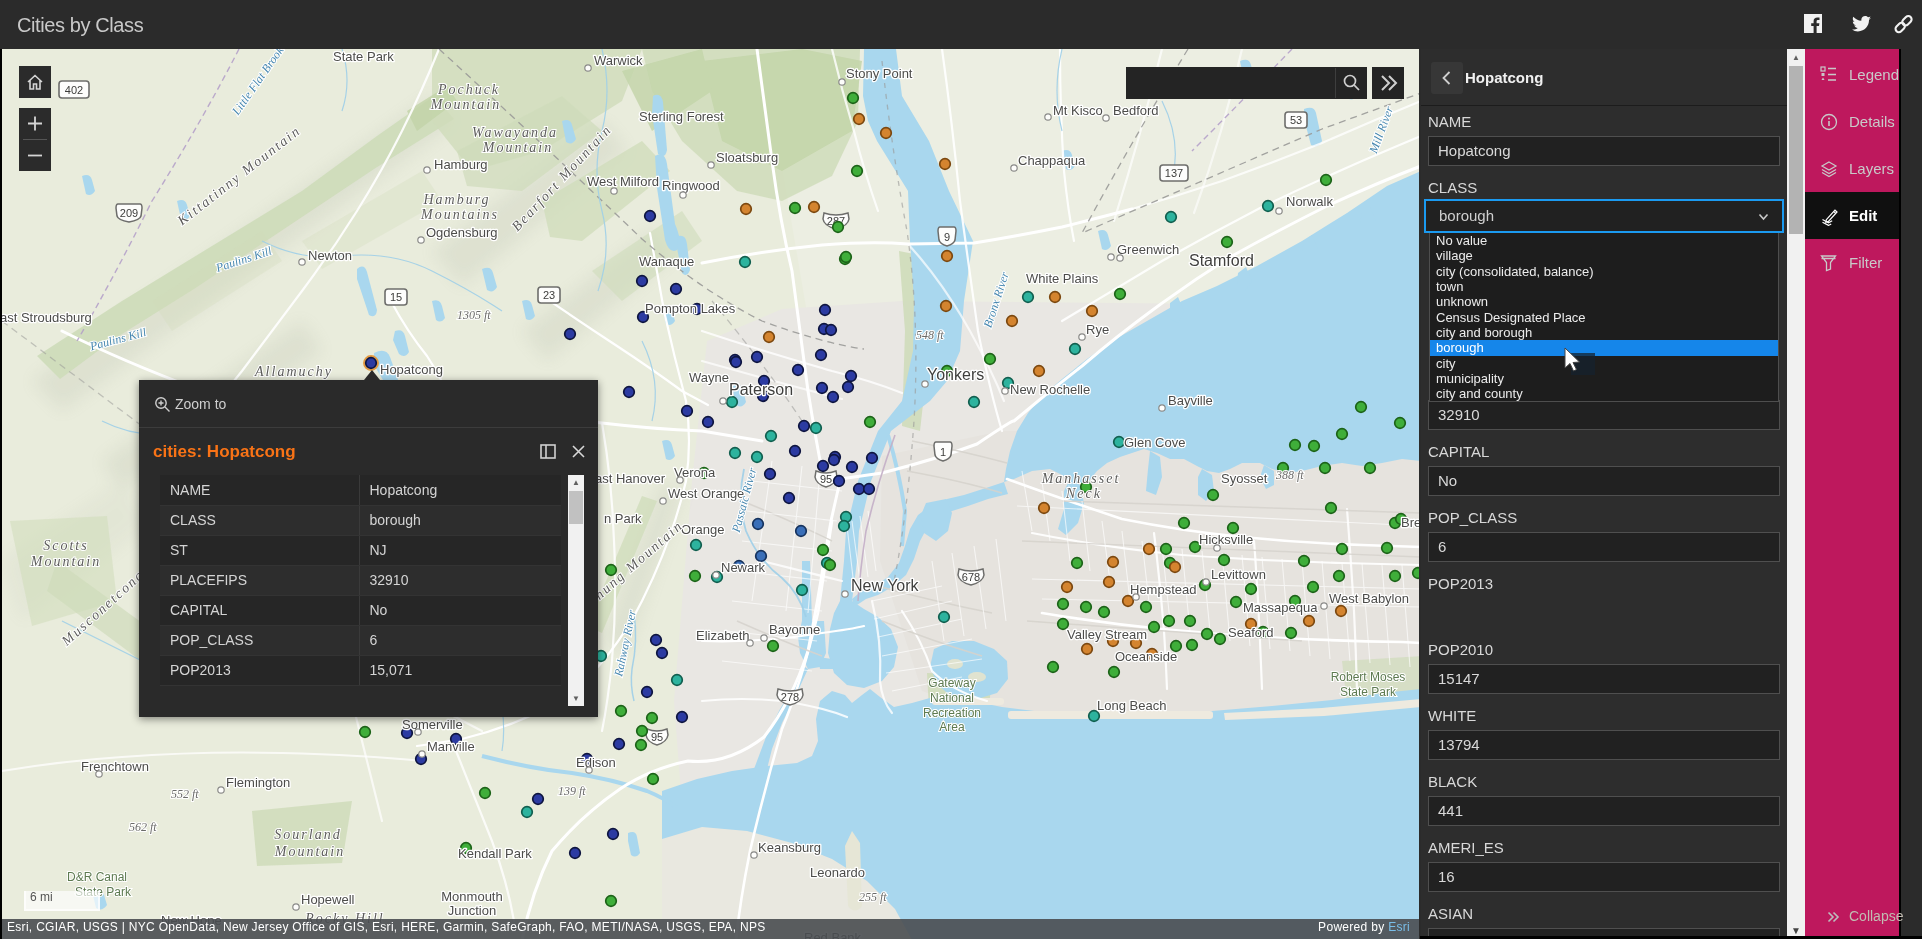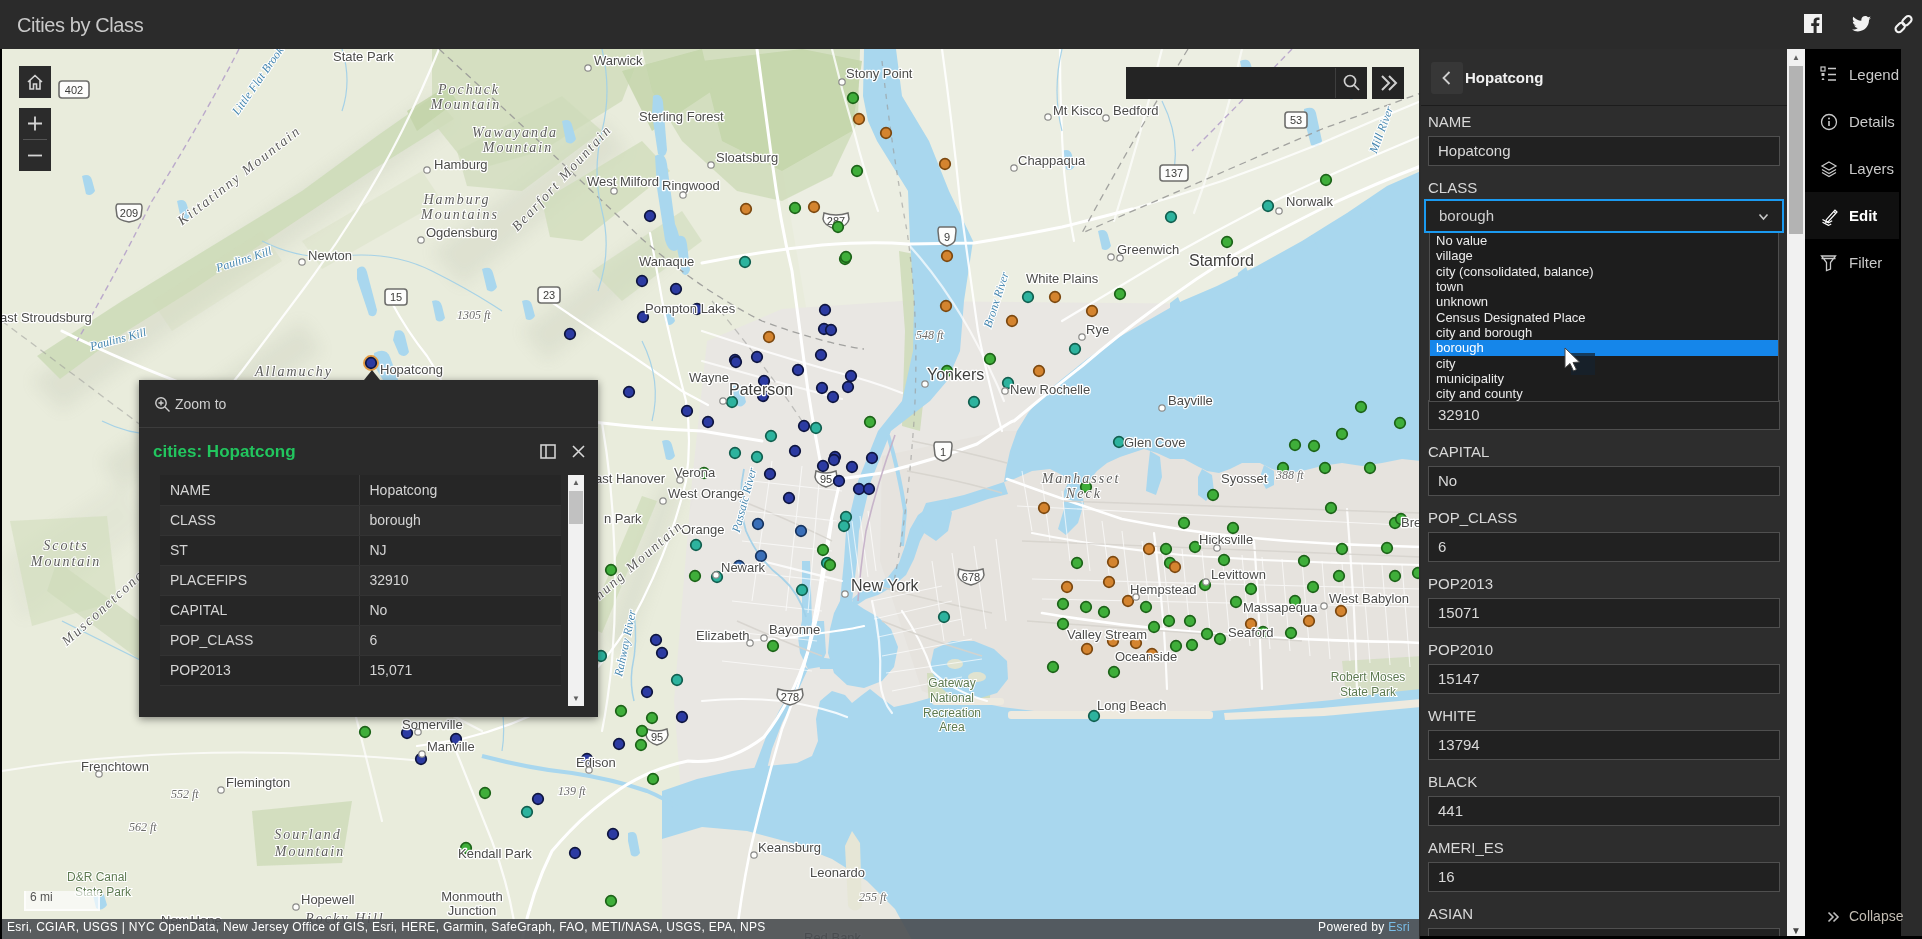--- a/index.html
+++ b/index.html
@@ -17,21 +17,21 @@
 #expand{left:1370px;top:18px;width:32px;height:32px;background:#242424;}
 #scalebar{position:absolute;left:22px;top:842px;width:76px;height:20px;background:rgba(255,255,255,0.65);border:2px solid rgba(255,255,255,0.65);border-top:none;font-size:12px;color:#555;line-height:13px;padding-left:4px}
 #attrib{position:absolute;left:0;top:870px;width:1419px;height:20px;background:rgba(73,77,80,0.9);color:#fff;font-size:12px;line-height:16px;padding-left:5px;white-space:nowrap;letter-spacing:0.3px}
 #attrib .pb{position:absolute;right:11px;top:0}
 #attrib .esri{color:#79bde8}
 
 #popup{position:absolute;left:137px;top:331px;width:459px;height:337px;background:#2a2a2a;box-shadow:0 2px 8px rgba(0,0,0,0.45);color:#dcdcdc;}
 #popup .arrow{position:absolute;left:225px;top:-10px;width:0;height:0;border-left:8px solid transparent;border-right:8px solid transparent;border-bottom:10px solid #2a2a2a;}
 #popup .zoomrow{position:absolute;left:0;top:0;width:100%;height:48px;border-bottom:1px solid #3c3c3c;}
 #popup .zoomrow span{position:absolute;left:36px;top:16px;font-size:14px;color:#cfcfcf}
-#popup .title{position:absolute;left:14px;top:62px;font-size:17px;font-weight:bold;color:#22c55e}
+#popup .title{position:absolute;left:14px;top:62px;font-size:17px;font-weight:bold;color:#f97316}
 #popup table{position:absolute;left:21px;top:95px;width:401px;border-collapse:collapse;font-size:14px;color:#d4d4d4}
 #popup td{height:30px;padding:0 0 0 10px;vertical-align:middle;border-bottom:1px solid #333}
 #popup tr:nth-child(odd) td{background:#262626}
 #popup tr:nth-child(even) td{background:#2d2d2d}
 #popup td:first-child{width:199px;border-right:1px solid #3a3a3a}
 #popup .tsb{position:absolute;left:429px;top:95px;width:16px;height:231px;background:#f1f1f1}
 #popup .tsb .th{position:absolute;left:1px;top:16px;width:14px;height:33px;background:#c1c1c1}
 .sbarrow{position:absolute;left:0;width:16px;height:15px;color:#606060;font-size:8px;text-align:center;line-height:15px}
 
 #panel{position:absolute;left:1421px;top:49px;width:366px;height:890px;background:#2d2d2d;}
@@ -42,21 +42,21 @@
 .finp{position:absolute;left:7px;width:352px;height:30px;background:#212121;border:1px solid #4f4f4f;font-size:15px;color:#d9d9d9;line-height:28px;padding-left:9px}
 #sel{position:absolute;left:3px;top:150px;width:360px;height:34px;background:#212121;border:2px solid #1b9af0;font-size:15px;color:#cfcfcf;line-height:30px;padding-left:13px}
 #sel .chev{position:absolute;right:13px;top:12px;width:11px;height:8px;line-height:0}#sel .chev svg{display:block}
 #dd{position:absolute;left:8px;top:184px;width:350px;height:169px;background:#1d1d1d;border:1px solid #4e4e4e;border-top:none;font-size:13px;color:#ececec;z-index:5}
 #dd .it{height:15.35px;line-height:15.6px;padding-left:6px;white-space:nowrap}
 #dd .hl{background:#1586ea;color:#fff}
 
 #psb{position:absolute;left:1787px;top:49px;width:18px;height:890px;background:#f1f1f1}
 #psb .th{position:absolute;left:2px;top:17px;width:14px;height:168px;background:#b3b3b3}
 
-#toolbar{position:absolute;left:1805px;top:49px;width:96px;height:890px;background:#000000;border-right:2px solid #000}
+#toolbar{position:absolute;left:1805px;top:49px;width:96px;height:890px;background:#be185d;border-right:2px solid #000}
 .trow{position:absolute;left:0;width:100%;height:47px;}
 .trow .lbl{position:absolute;left:44px;top:15px;font-size:15px;color:#c9c9c9}
 .trow.active{background:#101010}
 .trow.active .lbl{color:#fff;font-weight:bold}
 .trow svg{position:absolute;left:15px;top:15px}
 #collapse{position:absolute;left:0;top:855px;width:100%;height:34px;}
 #collapse .lbl{position:absolute;left:44px;top:4px;font-size:14px;color:#c2bcb2}
 
 text.pl{font-family:"Liberation Sans",sans-serif;font-size:13px;fill:#4c4c4a;paint-order:stroke;stroke:#ffffff;stroke-width:2.6px;stroke-linejoin:round}
 text.pl.big{font-size:16px;fill:#3f3f3d}
@@ -720,21 +720,20 @@
           <svg width="11" height="8" viewBox="0 0 11 8">
             <path d="M1.5 1.5 L5.5 6 L9.5 1.5" fill="none" stroke="#c9c9c9" stroke-width="1.6"></path>
           </svg>
         </span></div>
 <div class="finp" style="top:351px">32910</div>
 <div class="flbl" style="top:394px">CAPITAL</div>
 <div class="finp" style="top:417px">No</div>
 <div class="flbl" style="top:460px">POP_CLASS</div>
 <div class="finp" style="top:483px">6</div>
 <div class="flbl" style="top:526px">POP2013</div>
-<div class="finp" style="top:549px">15071</div>
 <div class="flbl" style="top:592px">POP2010</div>
 <div class="finp" style="top:615px">15147</div>
 <div class="flbl" style="top:658px">WHITE</div>
 <div class="finp" style="top:681px">13794</div>
 <div class="flbl" style="top:724px">BLACK</div>
 <div class="finp" style="top:747px">441</div>
 <div class="flbl" style="top:790px">AMERI_ES</div>
 <div class="finp" style="top:813px">16</div>
 <div class="flbl" style="top:856px">ASIAN</div>
 <div class="finp" style="top:879px"></div>

